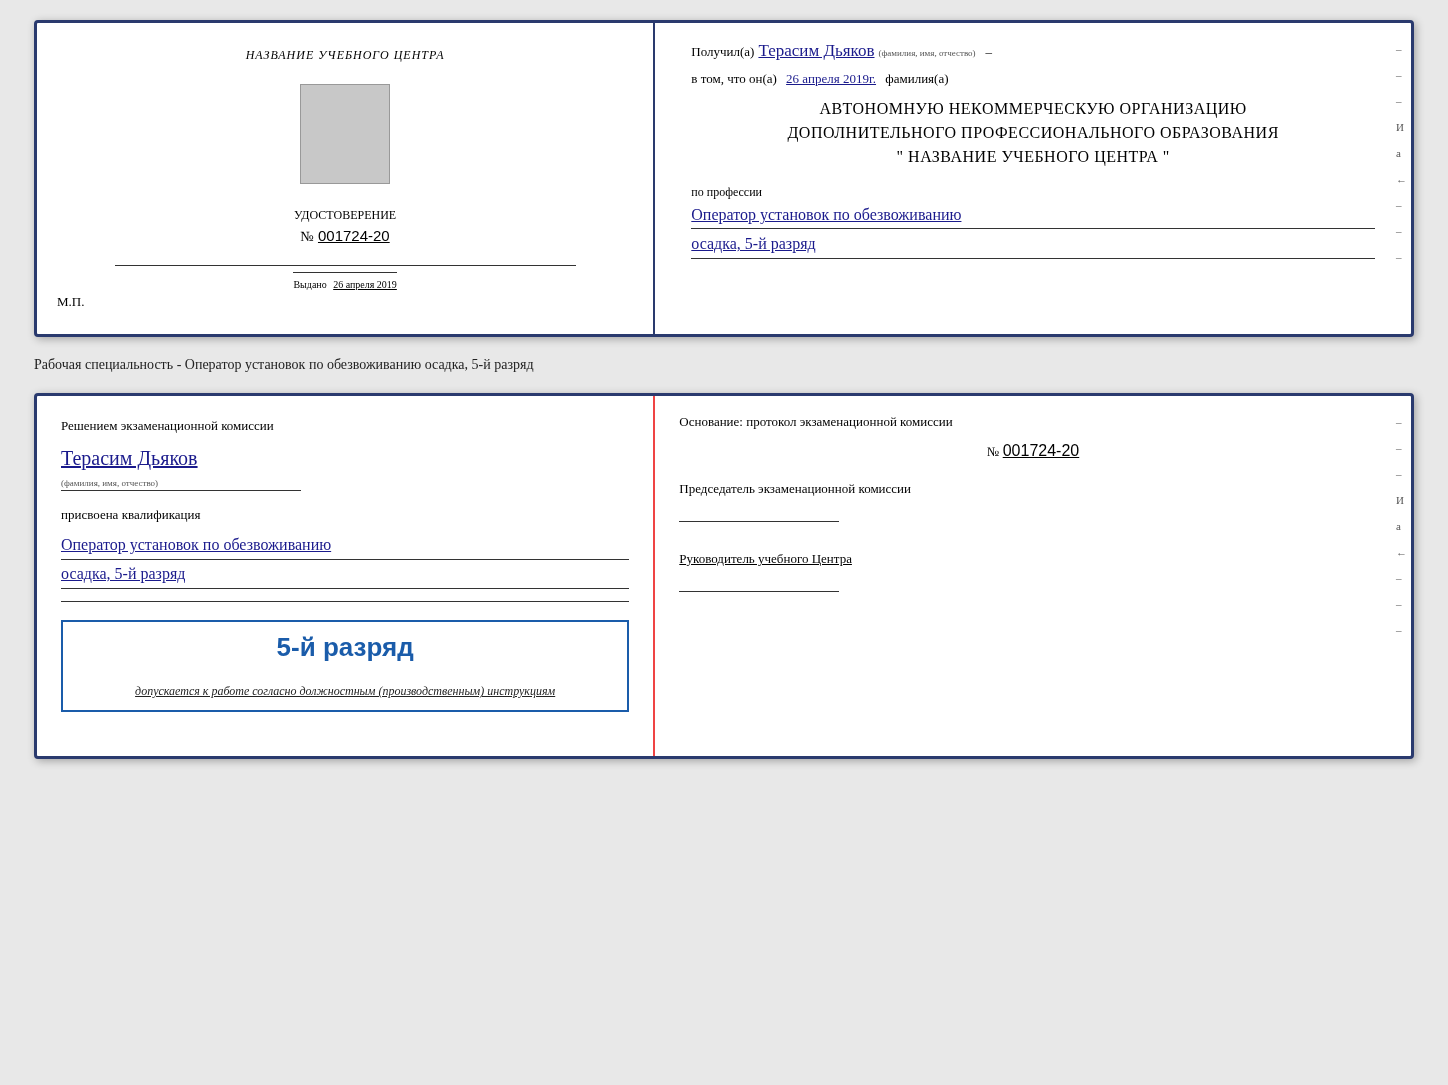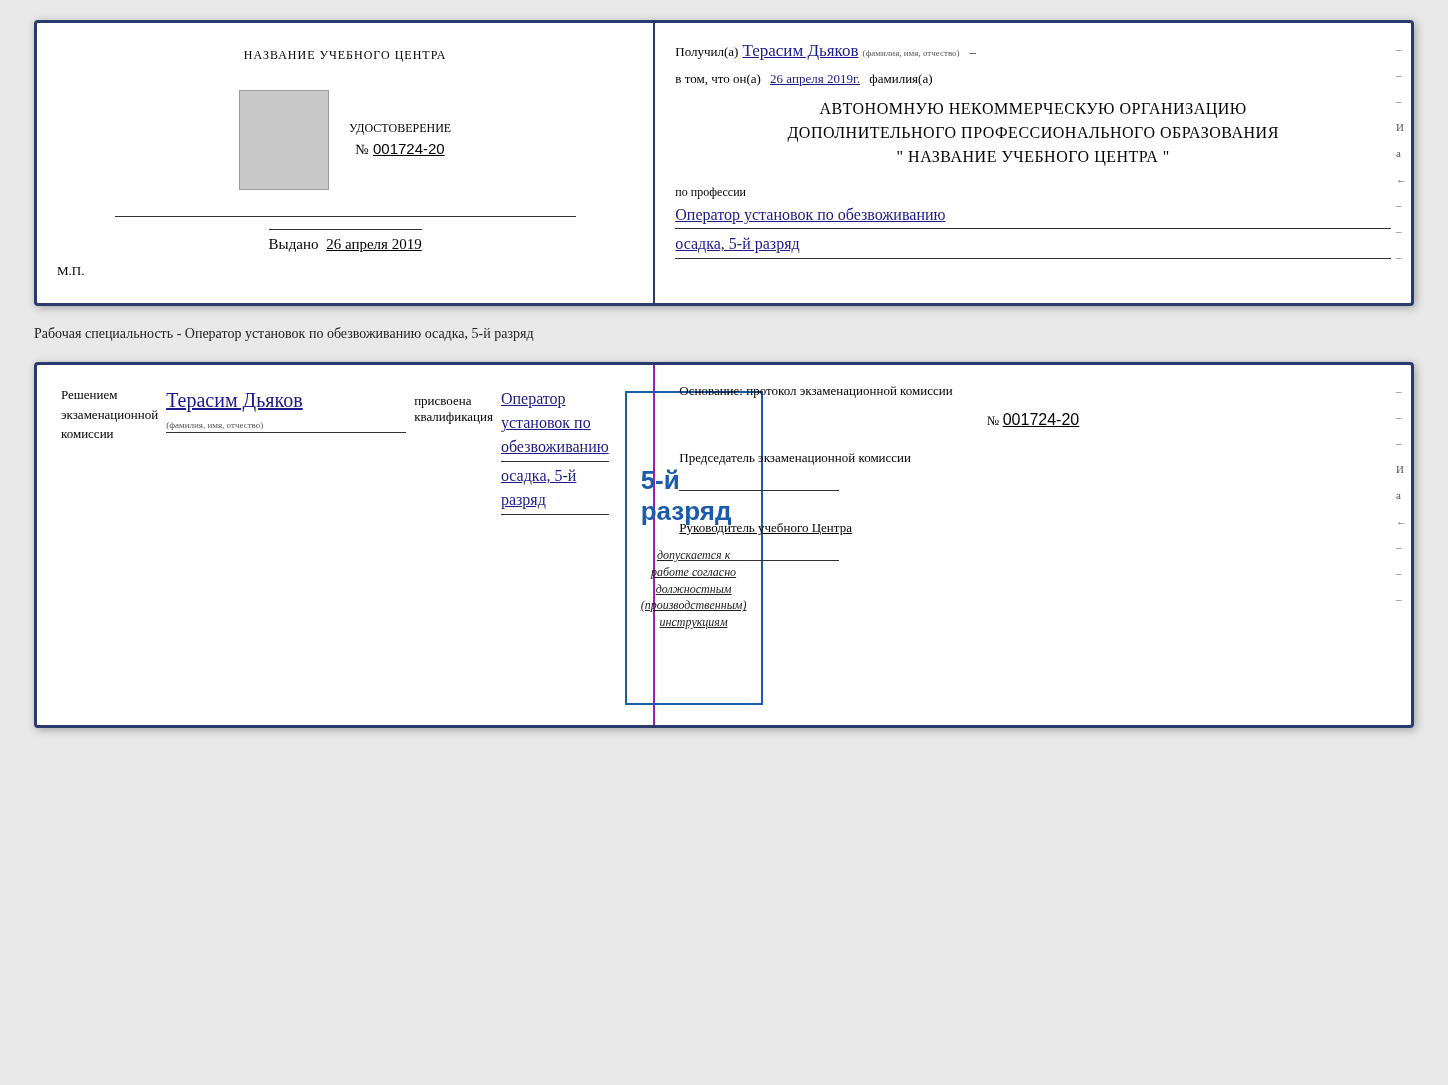--- a/index.html
+++ b/index.html
@@ -35,21 +35,21 @@
       padding: 24px 20px;
       display: flex;
       flex-direction: column;
       align-items: center;
       justify-content: space-between;
       min-height: 280px;
     }
 
     .cert-right {
       width: 55%;
-      padding: 18px 20px;
+      padding: 18px 36px;
       display: flex;
       flex-direction: column;
       gap: 10px;
       font-size: 13px;
       position: relative;
     }
 
     .side-marks {
       position: absolute;
       right: 4px;
@@ -61,20 +61,21 @@
       color: #555;
     }
 
     .center-title {
       text-align: center;
       font-size: 12px;
       letter-spacing: 1px;
       font-weight: normal;
       text-transform: uppercase;
       line-height: 1.4;
+      font-style: italic;
     }
 
     .cert-number-block {
       text-align: center;
       margin: 10px 0;
     }
     .cert-number-label {
       font-size: 12px;
       text-transform: uppercase;
     }
@@ -86,21 +87,21 @@
 
     .photo-placeholder {
       width: 90px;
       height: 100px;
       background: #c8c8c8;
       border: 1px solid #999;
       margin: 10px 0;
     }
 
     .issued-line {
-      font-size: 15px;
+      font-size: 10px;
       border-top: 1px solid #333;
       padding-top: 6px;
       margin-top: 6px;
     }
 
     .mp-line {
       font-size: 13px;
       margin-top: 4px;
       align-self: flex-start;
     }
@@ -174,24 +175,24 @@
       background: #fff;
       border: 3px solid #2a3a6e;
       border-radius: 4px;
       display: flex;
       overflow: hidden;
       box-shadow: 2px 2px 8px rgba(0,0,0,0.3);
     }
 
     .exam-left {
       width: 45%;
-      border-right: 2px solid #a21caf;
+      border-right: 2px solid #ef4444;
       padding: 20px 24px;
       display: flex;
-      flex-direction: row;
+      flex-direction: column;
       gap: 8px;
       min-height: 360px;
     }
 
     .exam-right {
       width: 55%;
       padding: 18px 24px;
       display: flex;
       flex-direction: column;
       gap: 12px;
@@ -284,21 +285,21 @@
 </head>
 <body>
 
 <div class="page-wrapper">
 
   <div class="cert-card">
 
     <div class="cert-left">
       <div class="center-title">НАЗВАНИЕ УЧЕБНОГО ЦЕНТРА</div>
 
-      <div style="display:flex; align-items:center; gap:20px; margin-top:10px;">
+      <div style="display:flex; align-items:center; gap:4px; margin-top:10px;flex-direction:column;">
         <div class="photo-placeholder"></div>
         <div class="cert-number-block">
           <div class="cert-number-label">УДОСТОВЕРЕНИЕ</div>
           <div style="margin-top:4px;">
             <span style="font-size:14px;">№</span>
             <span class="cert-number-value">001724-20</span>
           </div>
         </div>
       </div>
 

